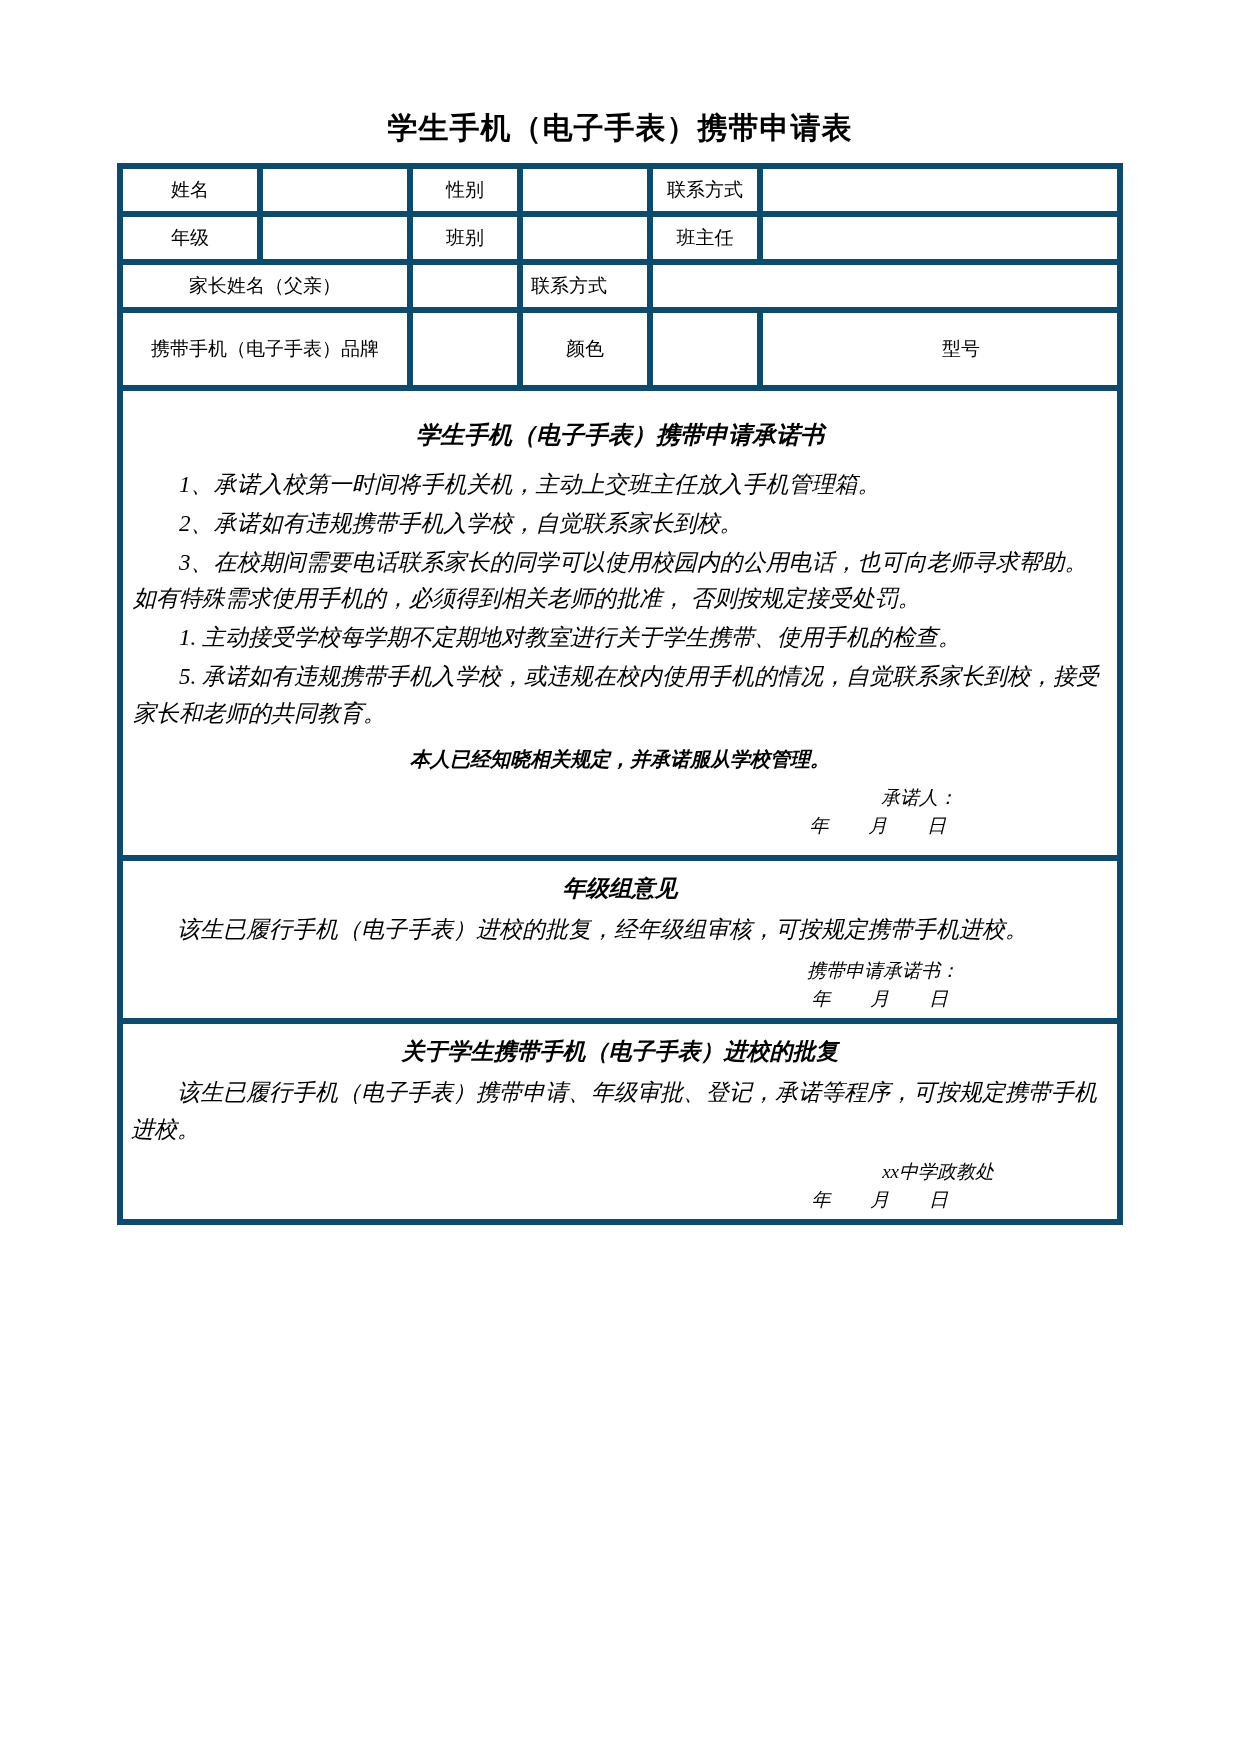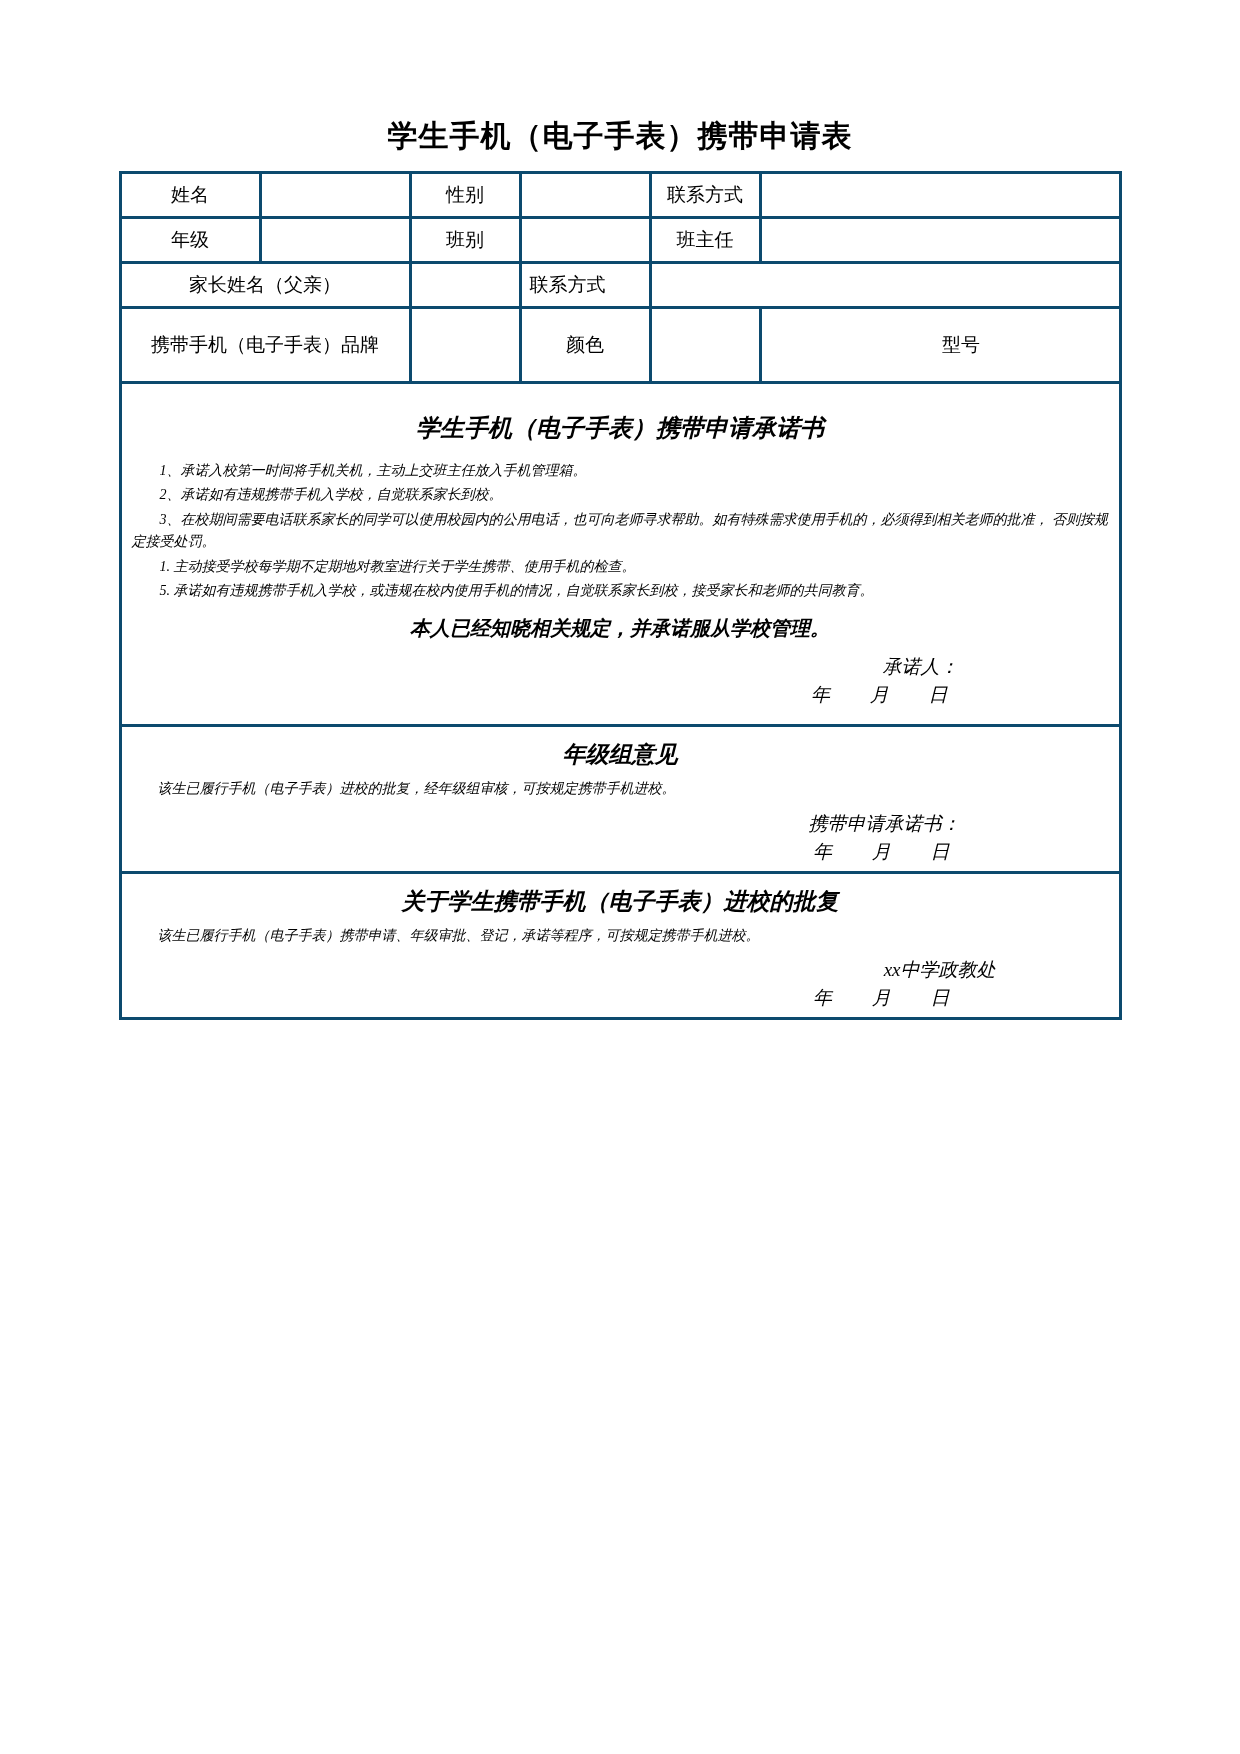--- a/index.html
+++ b/index.html
@@ -11,39 +11,39 @@
     width: 1240px;
     height: 1754px;
     font-family: "Liberation Serif", "DejaVu Serif", serif;
     color: #000000;
     position: relative;
   }
   .page {
     width: 1240px;
     height: 1686px;
     box-sizing: border-box;
-    padding: 16px;
+    padding: 8px;
     position: relative;
   }
   .doc-title {
     text-align: center;
     font-size: 30px;
     font-weight: bold;
     margin: 0;
     padding: 100px 0 14px 0;
     letter-spacing: 1px;
   }
   table.form {
     width: 1000px;
     margin: 0 auto;
     border-collapse: collapse;
     table-layout: fixed;
   }
   table.form td {
-    border: 3px solid #0c4a6e;
+    border: 6px solid #0c4a6e;
     padding: 6px 8px;
     font-size: 19px;
     vertical-align: middle;
     height: 30px;
     margin-left: 8px;
   }
   td.lbl {
     text-align: center;
   }
   td.lbl-left {
@@ -62,21 +62,21 @@
     text-align: center;
     font-size: 24px;
     font-weight: bold;
     margin: 18px 0 16px 0;
   }
   .block-title.sm {
     font-size: 23px;
     margin: 6px 0 8px 0;
   }
   .para {
-    font-size: 14px;
+    font-size: 23px;
     line-height: 1.6;
     text-indent: 2em;
     margin: 2px 0;
   }
   .para.bold-center {
     text-align: center;
     font-weight: bold;
     text-indent: 0;
     margin-top: 10px;
     font-size: 20px;

